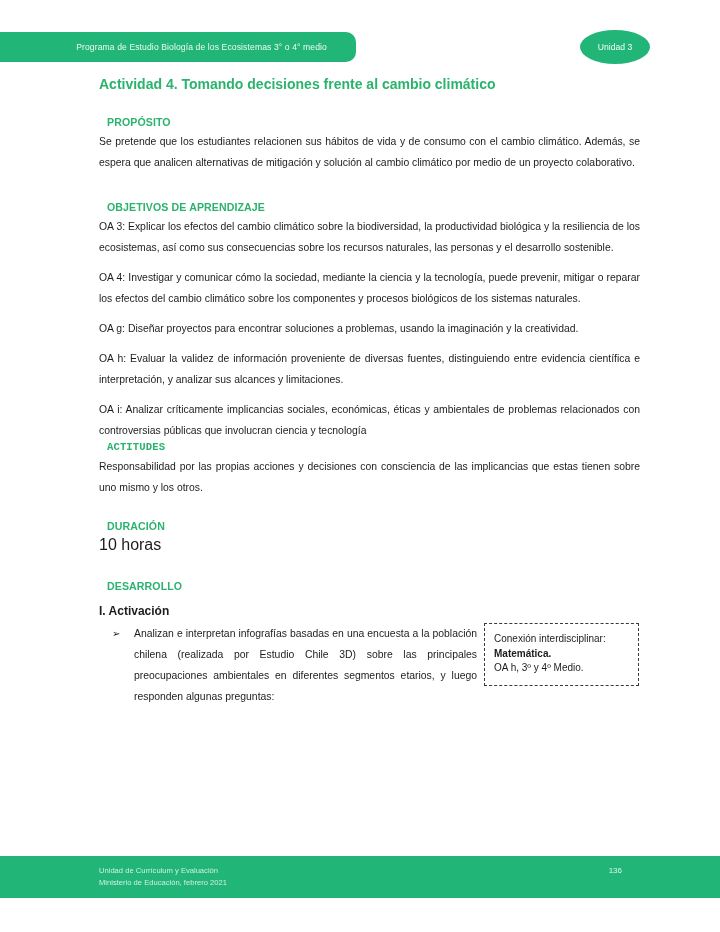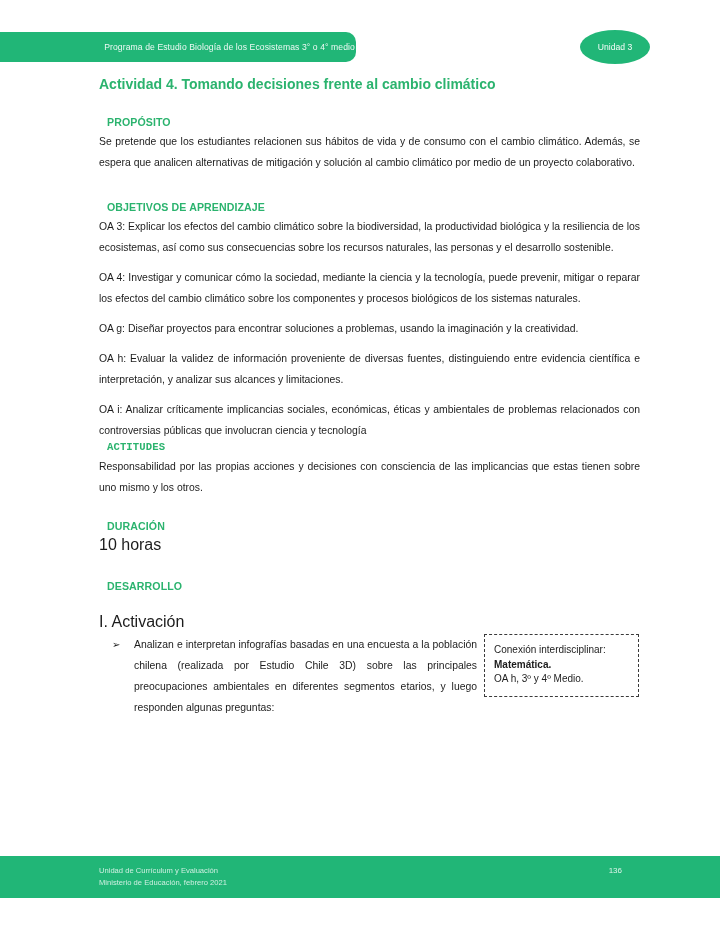--- a/index.html
+++ b/index.html
@@ -18,21 +18,21 @@
     margin:0 auto;
   }
 
   
   .header-bar{
     position:absolute;top:32px;left:0;
     width:356px;height:30px;
     background:var(--green);
     border-radius:0 10px 10px 0;
     display:flex;align-items:center;justify-content:flex-end;
-    padding-right:1px;
+    padding-right:29px;
   }
   .header-bar .header-text{
     color:rgba(255,255,255,0.92);
     font-size:8.6px;letter-spacing:.1px;
   }
   .unit-badge{
     position:absolute;top:30px;left:580px;
     width:70px;height:34px;
     background:var(--green);
     border-radius:50%;
@@ -63,22 +63,22 @@
   .mt-des{margin-top:26px;}
   p.body{
     margin-top:3px;
     font-size:10.4px;line-height:21px;
     text-align:justify;
     color:var(--ink);
   }
   p.body + p.body{margin-top:9px;}
   .duracion-value{margin-top:4px;font-size:16px;line-height:18px;}
   .sub-heading{
-    margin-top:20px;
-    font-size:16px;font-weight:normal;line-height:20px;
+    margin-top:9px;
+    font-size:12px;font-weight:bold;line-height:20px;
   }
 
   
   .des-row{
     display:flex;align-items:flex-start;
     margin-top:2px;
   }
   .bullet-item{
     display:flex;width:378px;
   }

